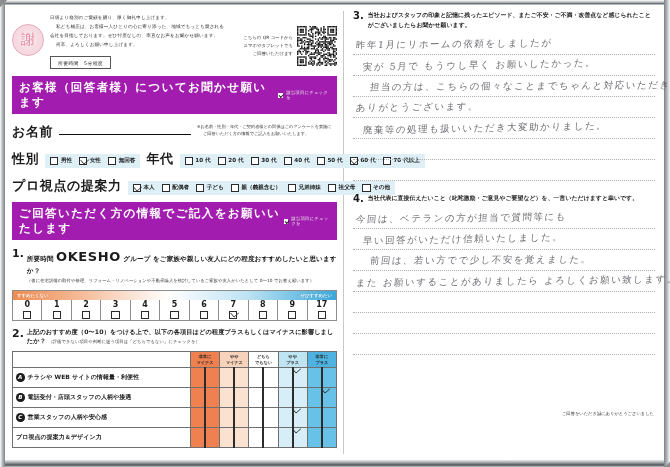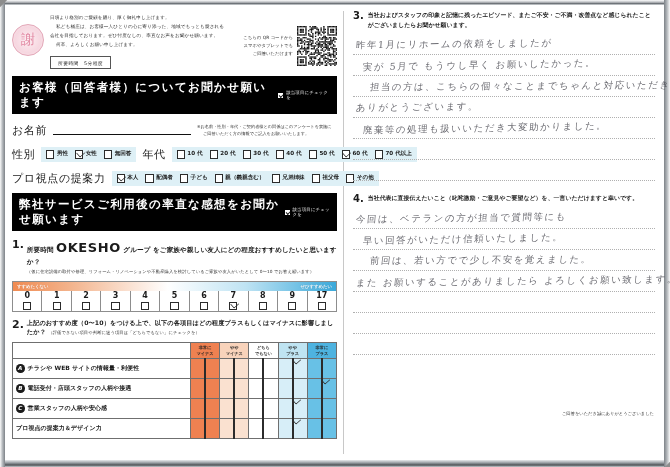--- a/index.html
+++ b/index.html
@@ -41,36 +41,36 @@
   .lead{font-size:4.6px;line-height:1.95;color:#2a2a2a;letter-spacing:.15px;}
   .lead p{margin:0;}
   .lead p.ind{text-indent:6px;}
   .time-badge{display:inline-block;margin-top:5px;border:1px solid #555;
        padding:2.5px 7px;font-size:4.8px;letter-spacing:.4px;}
   .qrbox{display:flex;align-items:center;gap:4px;margin-top:12px;flex:none;}
   .qrtext{font-size:4.4px;line-height:1.75;text-align:right;color:#2a2a2a;}
   .qr{width:40px;height:40px;flex:none;}
 
   
-  .bar{background:#000000;color:#fff;display:flex;align-items:center;
+  .bar{background:#a21caf;color:#fff;display:flex;align-items:center;
        justify-content:space-between;padding:4px 7px;margin-top:7px;}
   .bar .bt{font-size:11.5px;font-weight:bold;letter-spacing:1.4px;}
   .bar .bn{font-size:4.4px;letter-spacing:.2px;display:flex;align-items:center;gap:3px;
            color:#e8e8e8;}
   .bn .chk{display:inline-block;width:5.5px;height:5.5px;background:#fff;position:relative;}
   .bn .chk::after{content:"";position:absolute;left:1px;top:1.3px;width:3px;height:1.6px;
        border-left:1.1px solid #1c1c1c;border-bottom:1.1px solid #1c1c1c;transform:rotate(-45deg);}
 
   
   .namerow{display:flex;align-items:flex-start;margin-top:9px;}
-  .lbl{font-size:11px;font-weight:normal;letter-spacing:.6px;flex:none;}
+  .lbl{font-size:13px;font-weight:bold;letter-spacing:.6px;flex:none;}
   .note{font-size:4.2px;line-height:1.7;color:#333;margin-left:48px;}
   .uline{border-bottom:1px solid #111;flex:1;margin:0 6px;height:11px;}
 
-  .fieldrow{display:flex;align-items:flex-start;margin-top:9px;gap:6px;}
+  .fieldrow{display:flex;align-items:flex-end;margin-top:9px;gap:6px;}
   .tint{background:#def0f6;padding:3px 5px;display:flex;align-items:center;gap:7px;flex-wrap:nowrap;}
   .opt{display:flex;align-items:center;gap:2.5px;font-size:5.6px;font-weight:bold;white-space:nowrap;}
   .box{width:6.2px;height:6.2px;border:.9px solid #2b2b2b;background:#fff;flex:none;position:relative;}
   .box.on::after{content:"";position:absolute;left:.6px;top:-1.6px;width:6.4px;height:4.6px;
        border-left:1.1px solid #2f2f2f;border-bottom:1.1px solid #2f2f2f;
        transform:rotate(-42deg);border-radius:0 0 0 1px;}
 
   
   .q{display:flex;gap:3px;margin-top:8px;}
   .qn{font-size:11px;font-weight:bold;line-height:1;flex:none;}
@@ -694,21 +694,21 @@
               <span>祖父母</span>
             </span>
             <span class="opt">
               <i class="box"></i>
               <span>その他</span>
             </span>
           </span>
       </div>
 
       <div class="bar">
-        <span class="bt">弊社サービスご利用後の率直な感想をお聞かせ願います</span>
+        <span class="bt">ご回答いただく方の情報でご記入をお願いいたします</span>
         <span class="bn">
           <i class="chk"></i>
           <b style="font-weight:normal">該当項目にチェックを</b>
         </span>
       </div>
 
       <div class="q">
         <span class="qn">1.</span>
         <span class="qtxt">
           <span>所要時間 </span><span class="big">OKESHO</span><span> グループ をご家族や親しい友人にどの程度おすすめしたいと思いますか？</span>

